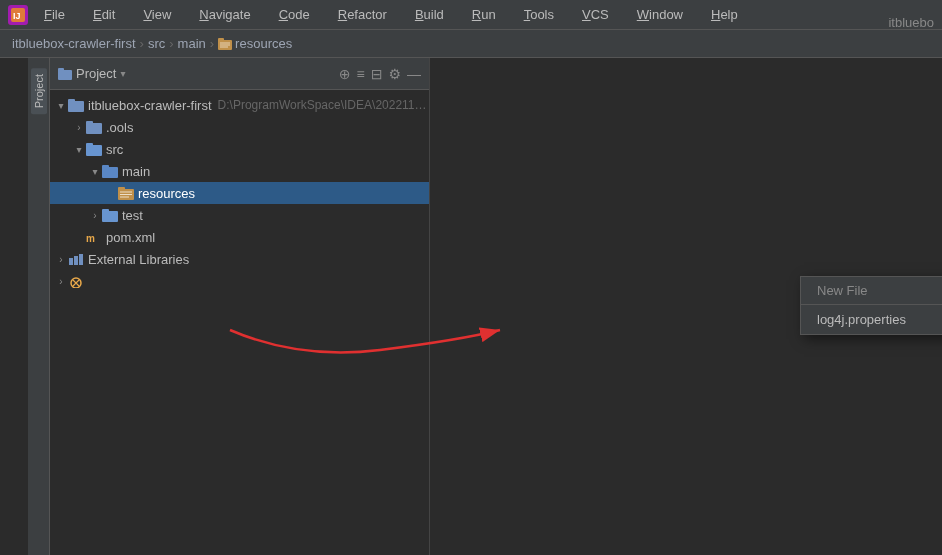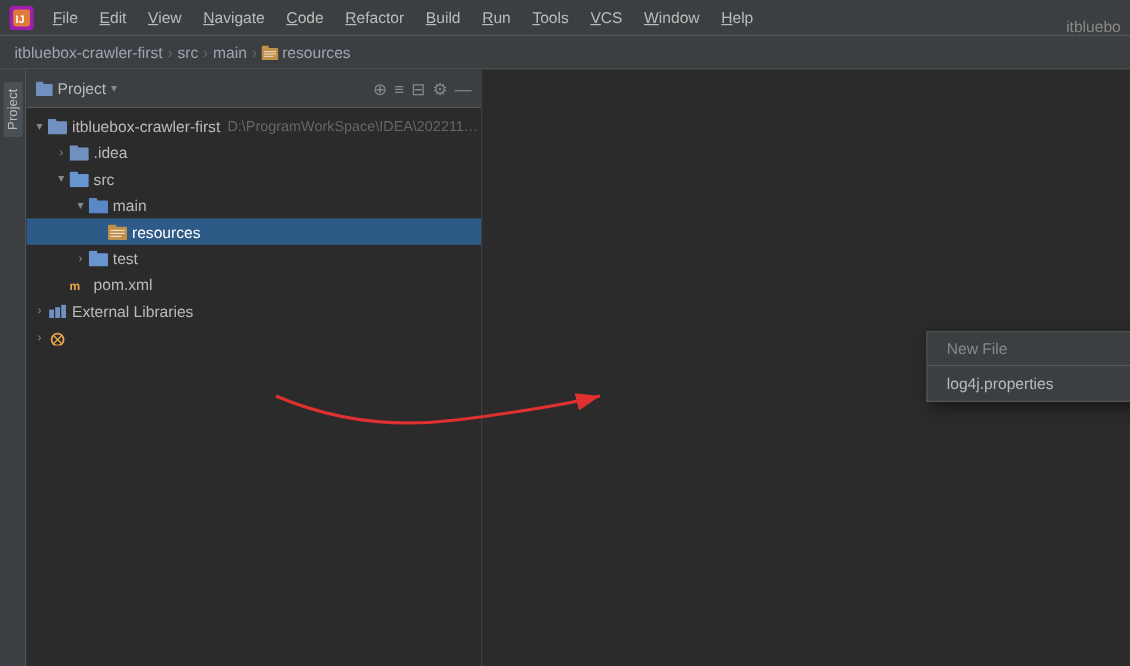--- a/index.html
+++ b/index.html
@@ -32,21 +32,21 @@
       display: flex;
       align-items: center;
       justify-content: center;
       font-size: 10px;
       font-weight: bold;
       color: white;
       flex-shrink: 0;
     }
     .menu-items {
       display: flex;
-      gap: 2px;
+      gap: 12px;
       flex: 1;
     }
     .menu-item {
       padding: 2px 8px;
       cursor: pointer;
       color: #bbbbbb;
       font-size: 13px;
       border-radius: 3px;
     }
     .menu-item span {
@@ -75,20 +75,21 @@
     }
     .breadcrumb-sep {
       color: #666;
     }
 
     
     .main-layout {
       display: flex;
       height: calc(555px - 30px - 28px);
       position: relative;
+      padding-left: 28px;
     }
 
     
     .side-tab {
       width: 22px;
       background: #3c3f41;
       border-right: 1px solid #555;
       display: flex;
       flex-direction: column;
       align-items: center;
@@ -319,21 +320,21 @@
         <span class="tree-label">itbluebox-crawler-first</span>
         <span class="tree-path">D:\ProgramWorkSpace\IDEA\20221103\itl</span>
       </div>
 
       <div class="tree-item" style="padding-left: 22px;">
         <span class="expand-arrow">›</span>
         <svg width="16" height="13" viewBox="0 0 16 13" style="margin-right:4px;flex-shrink:0;">
           <rect x="0" y="2" width="16" height="11" rx="1" fill="#7090c0"></rect>
           <rect x="0" y="0" width="7" height="5" rx="1" fill="#7090c0"></rect>
         </svg>
-        <span class="tree-label">.idea</span>
+        <span class="tree-label">.ools</span>
       </div>
 
       <div class="tree-item" style="padding-left: 22px;">
         <span class="expand-arrow">▾</span>
         <svg width="16" height="13" viewBox="0 0 16 13" style="margin-right:4px;flex-shrink:0;">
           <rect x="0" y="2" width="16" height="11" rx="1" fill="#6895d0"></rect>
           <rect x="0" y="0" width="7" height="5" rx="1" fill="#6895d0"></rect>
         </svg>
         <span class="tree-label">src</span>
       </div>

